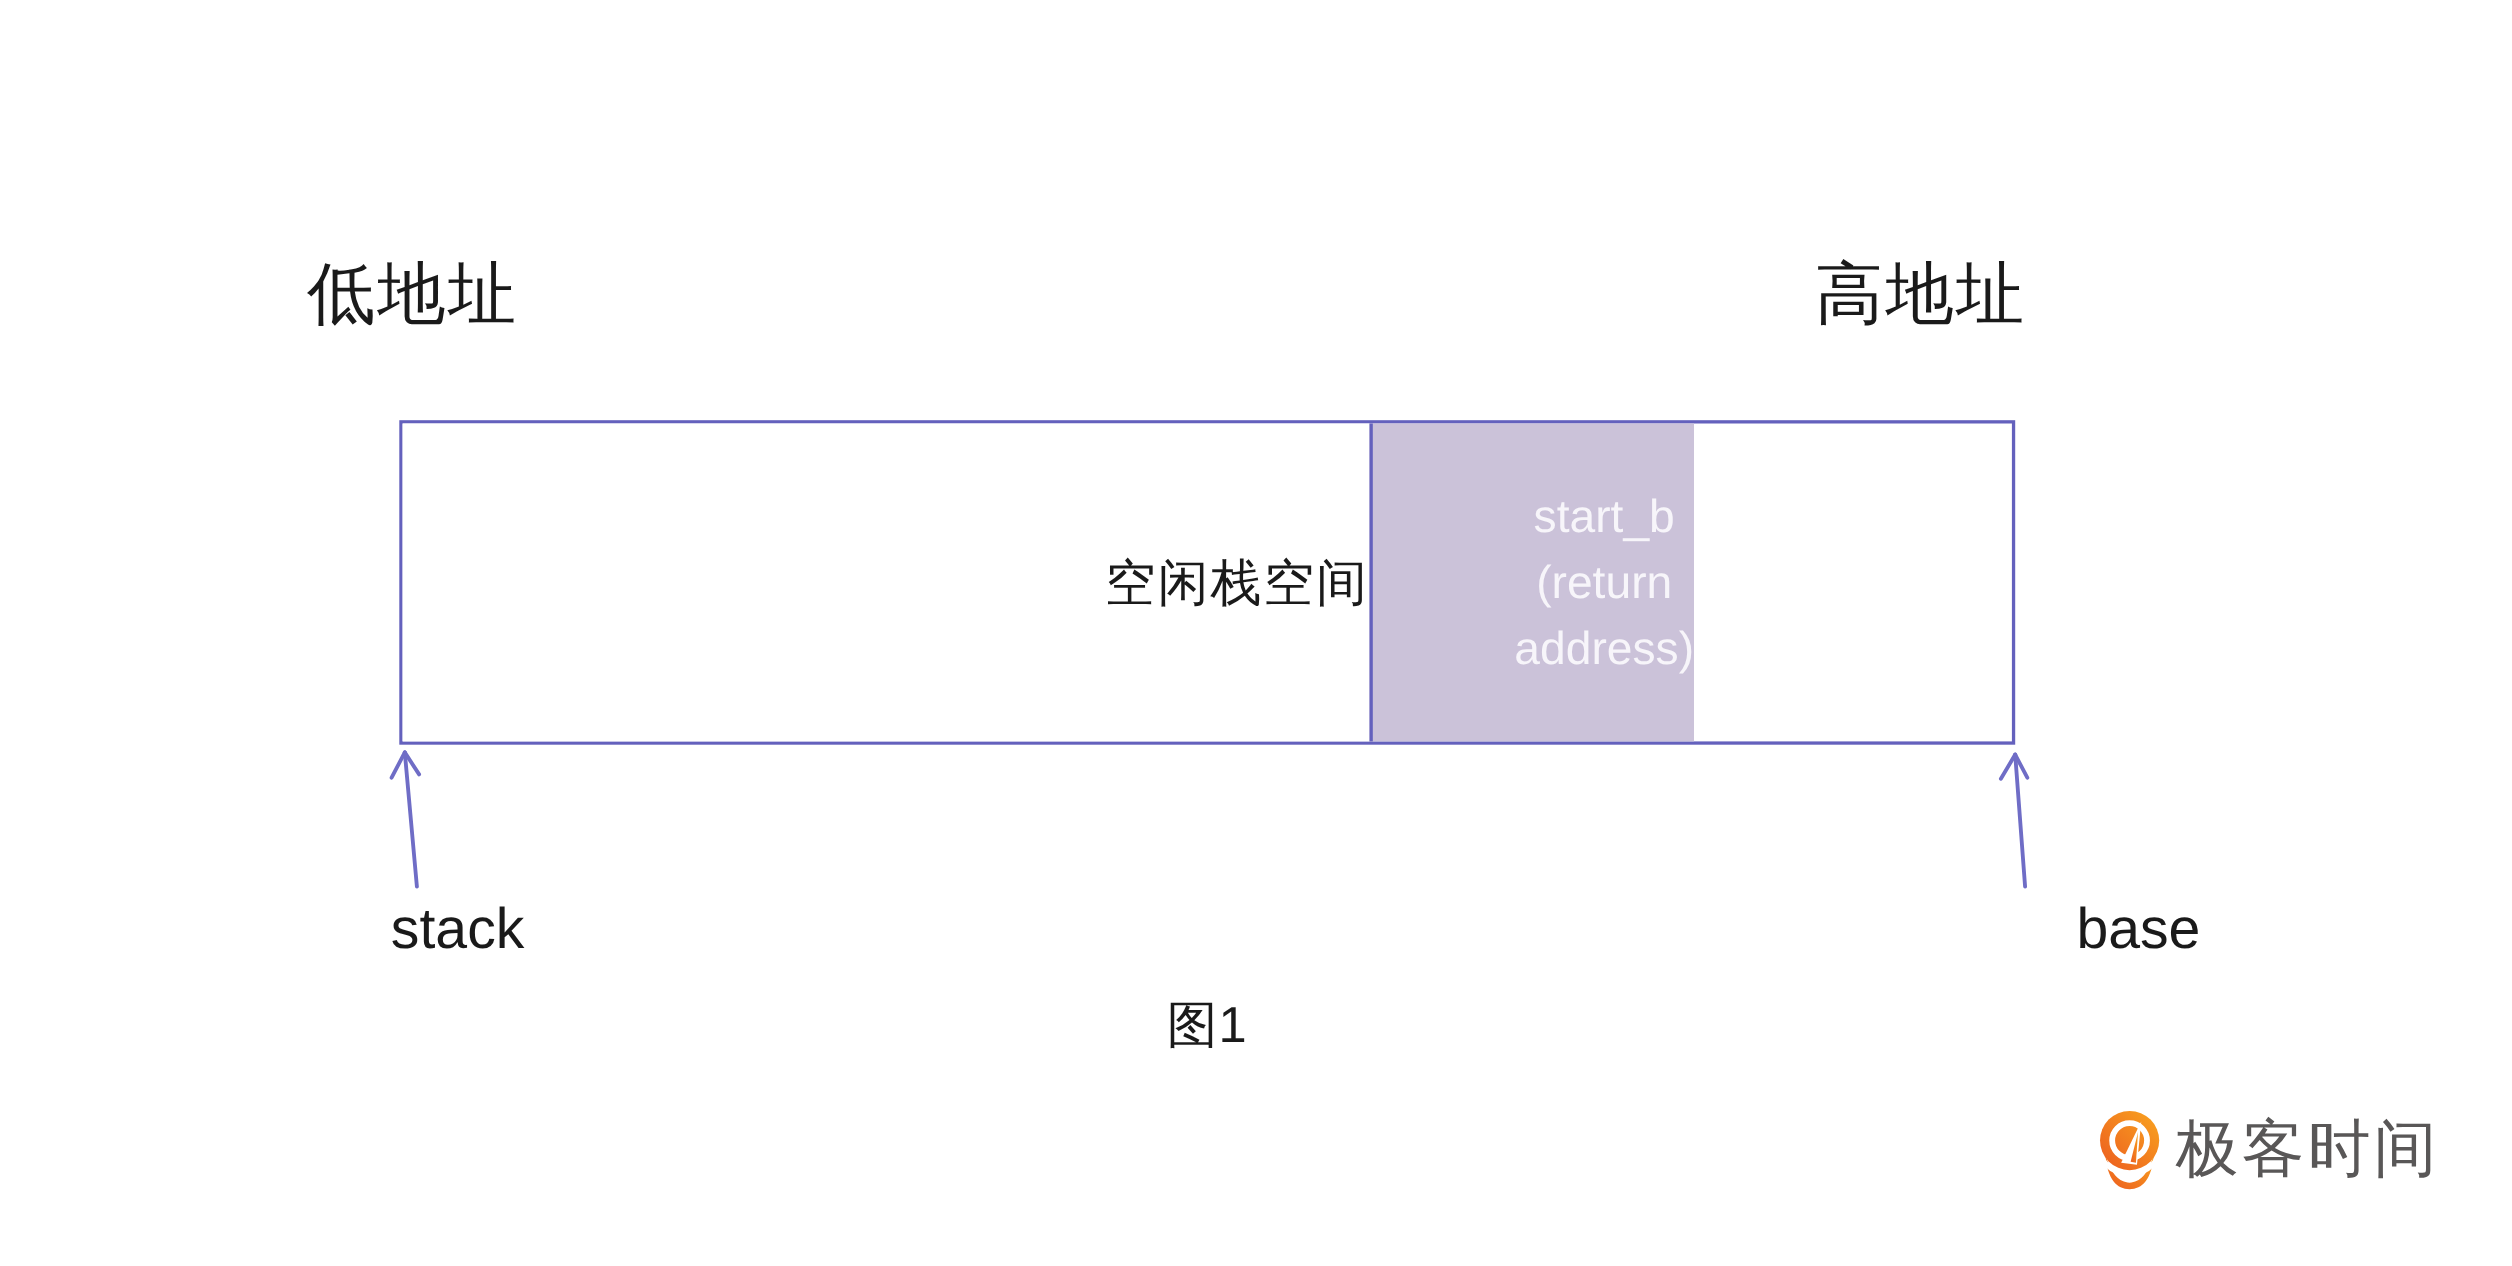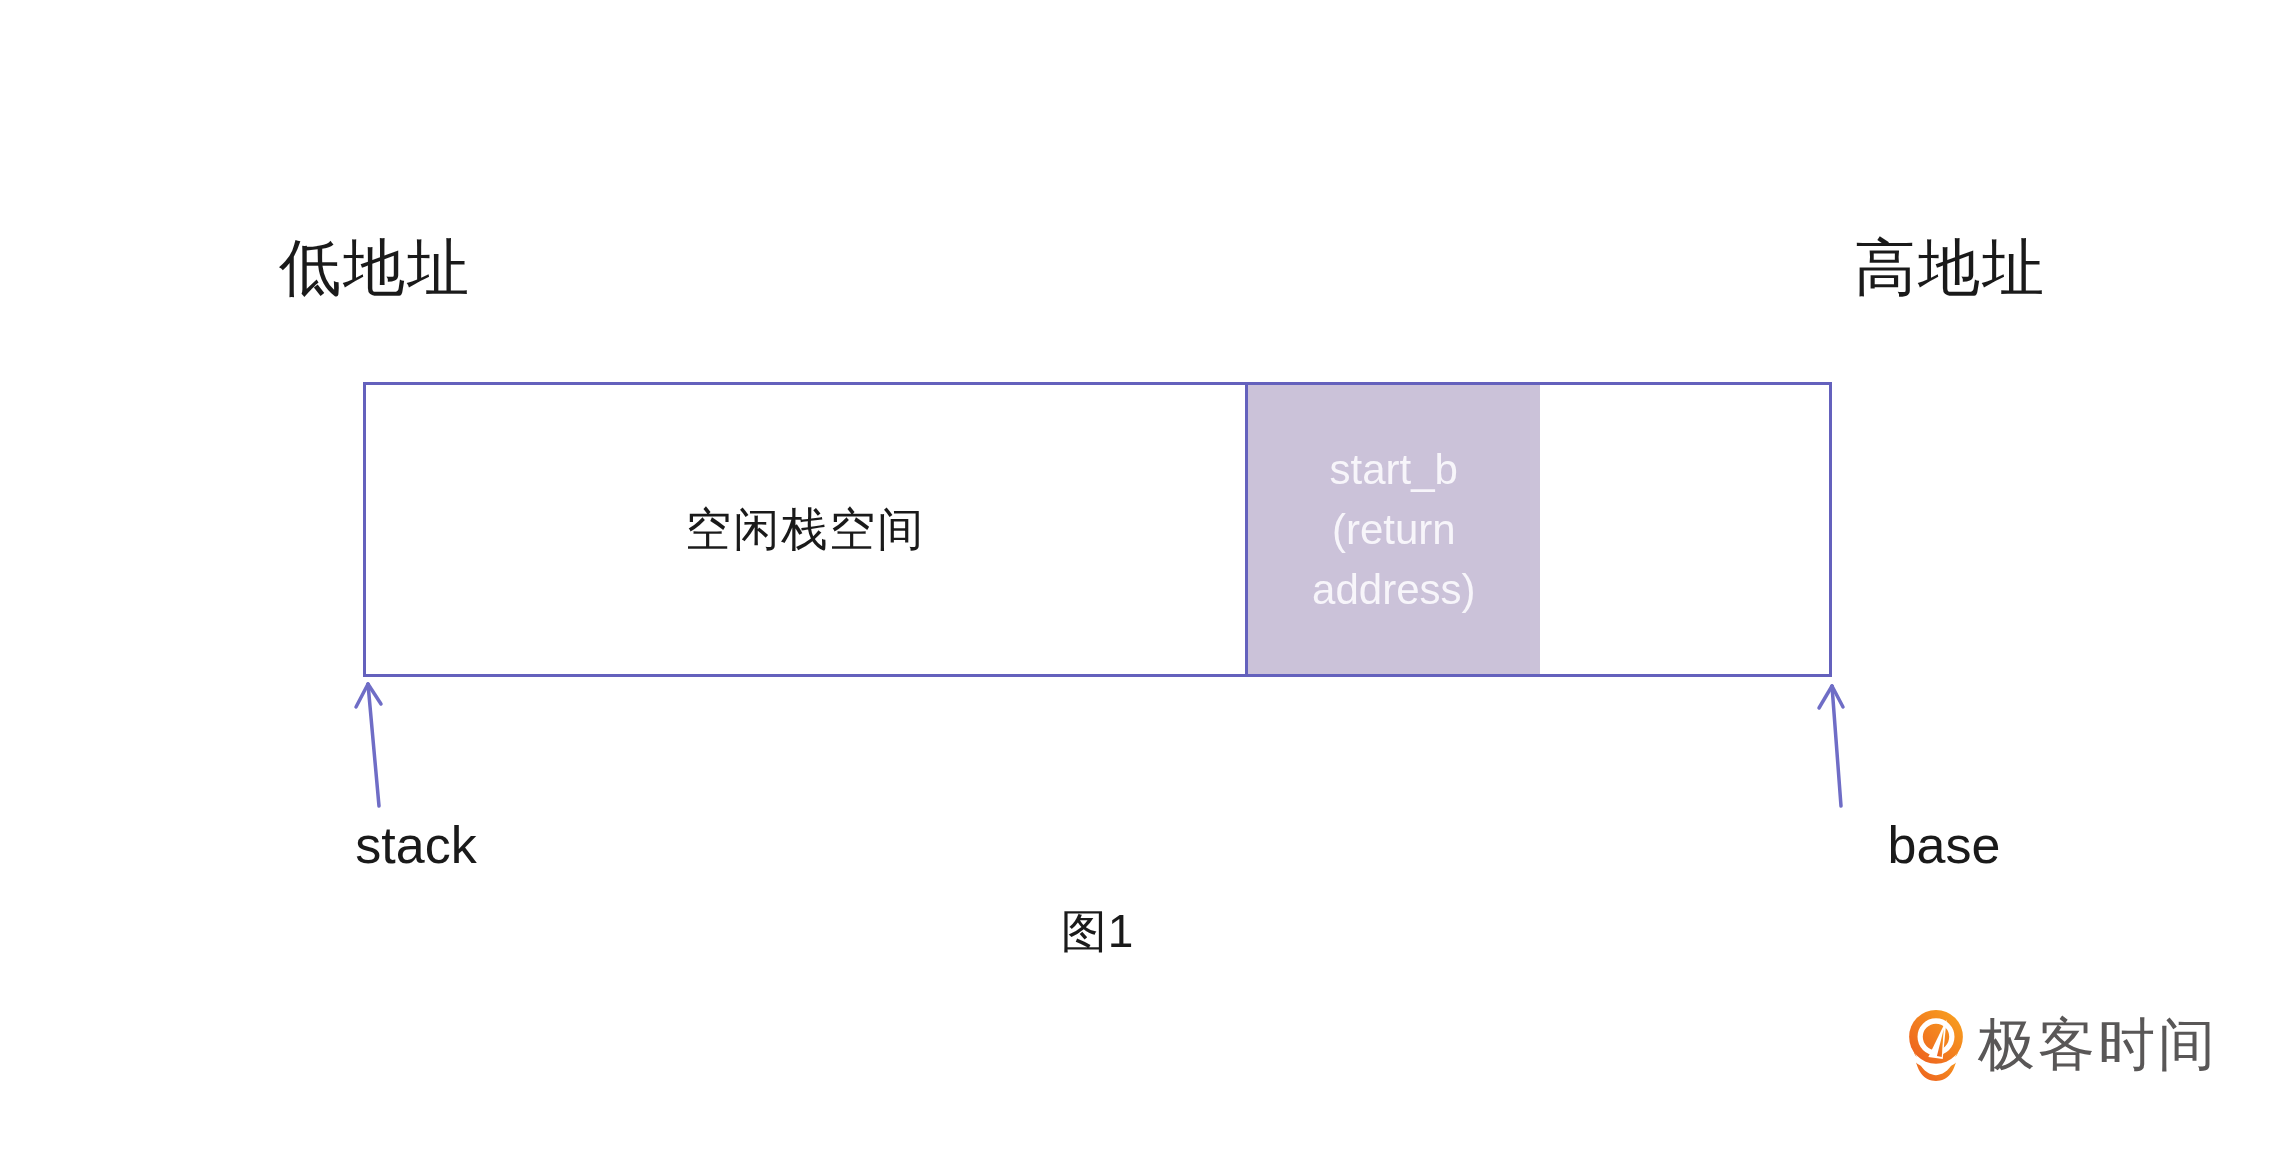--- a/index.html
+++ b/index.html
@@ -26,36 +26,36 @@
 
   .addr {
     position: absolute;
     font-size: 62px;
     line-height: 1.1;
     color: var(--text-dark);
     letter-spacing: 2px;
     white-space: nowrap;
   }
   .addr-low  { left: 279px; top: 234px; }
-  .addr-high { left: 1854px; top: 234px; }
+  .addr-high { left: 1650px; top: 234px; }
 
   .bar {
     position: absolute;
     left: 363px;
     top: 382px;
     width: 1469px;
     height: 295px;
     border: 3px solid var(--box-border);
     display: flex;
     background: #ffffff;
   }
   .seg {
     display: flex;
     align-items: center;
-    justify-content: center;
+    justify-content: flex-end;
     height: 100%;
     text-align: center;
   }
   .seg-free {
     width: 60.05%;
     background: #ffffff;
     color: var(--text-dark);
     font-size: 46px;
     letter-spacing: 2px;
     font-family: Liberation Mono, monospace;

